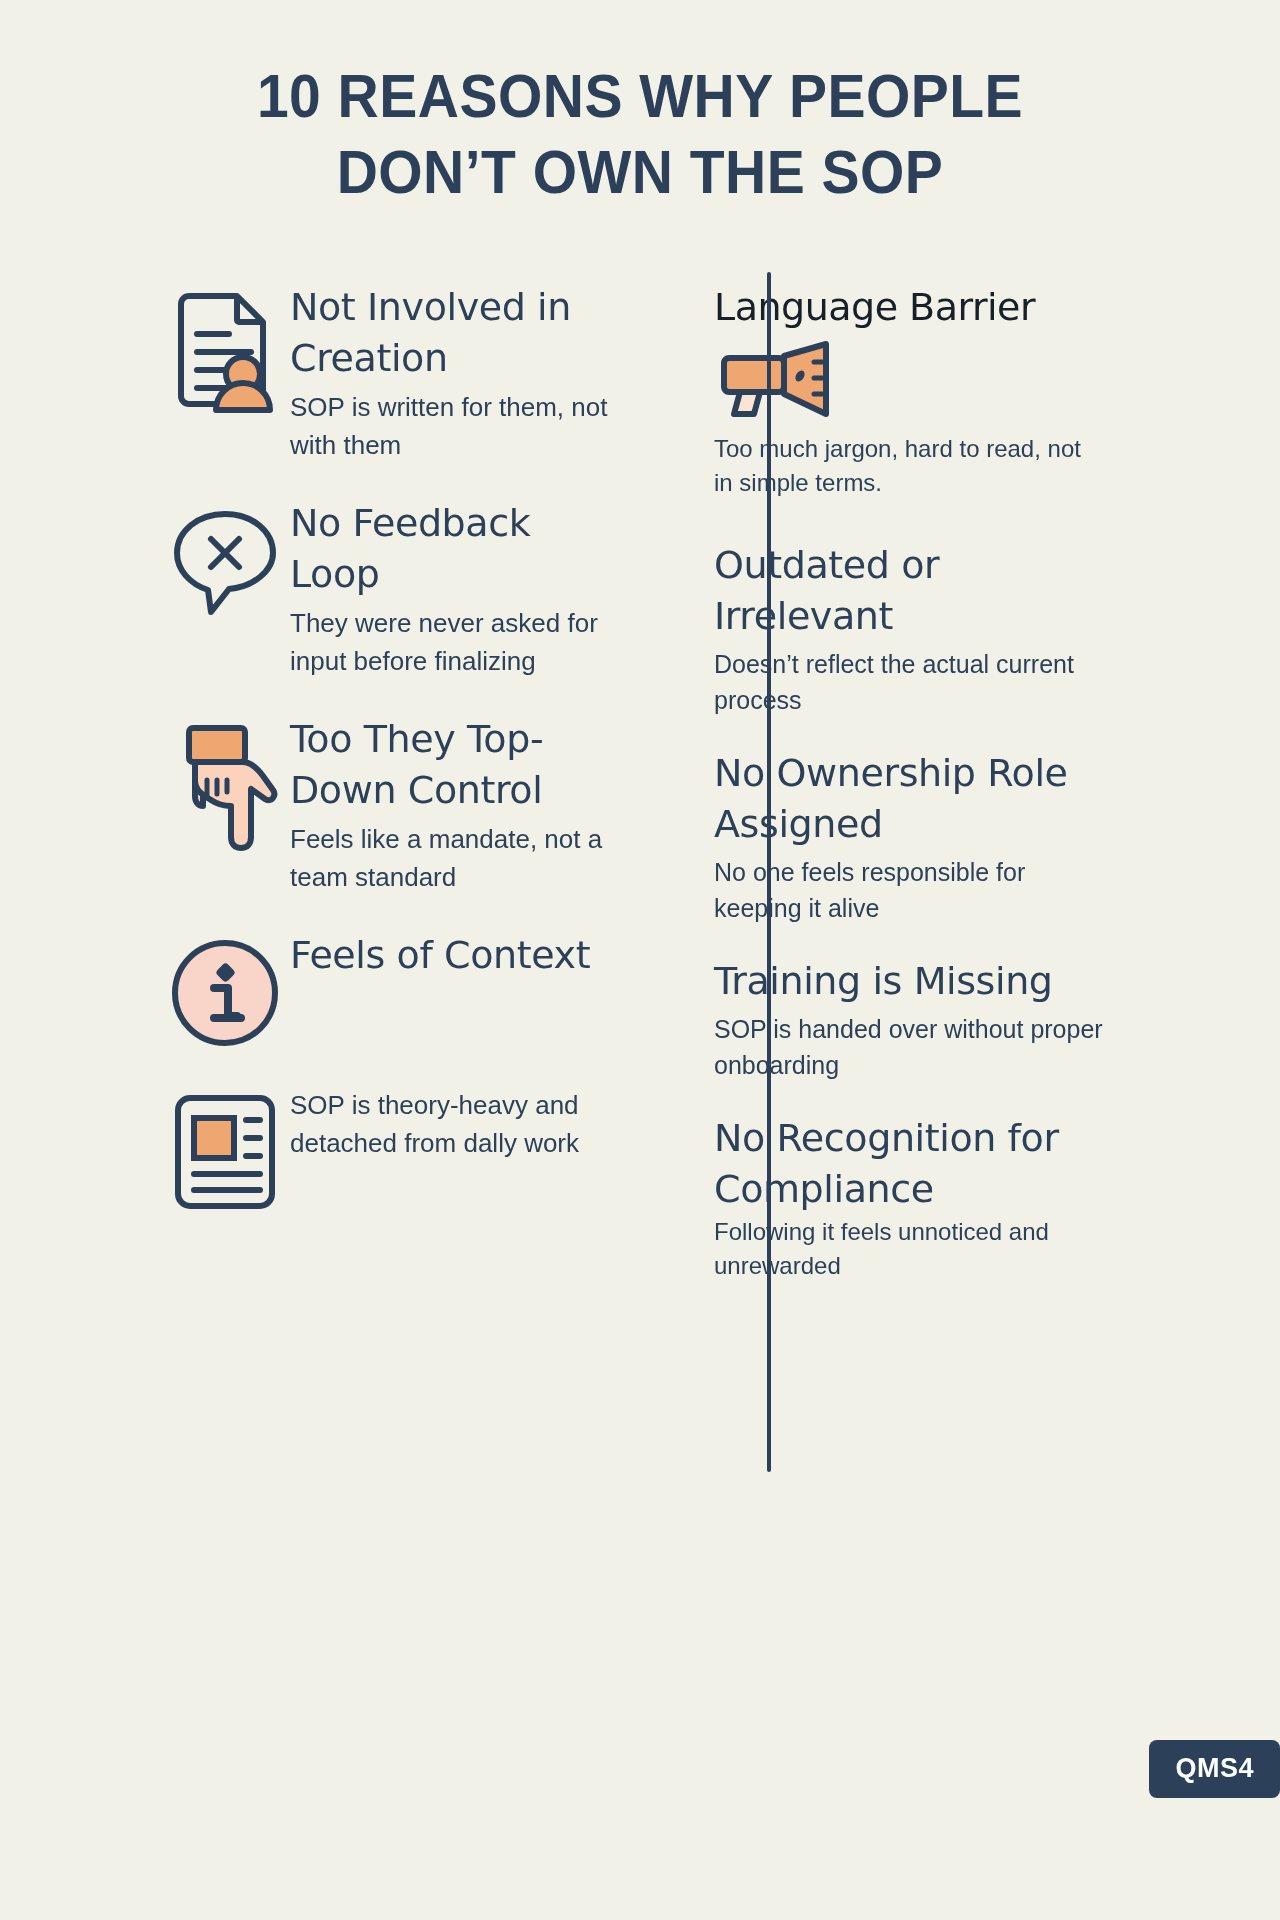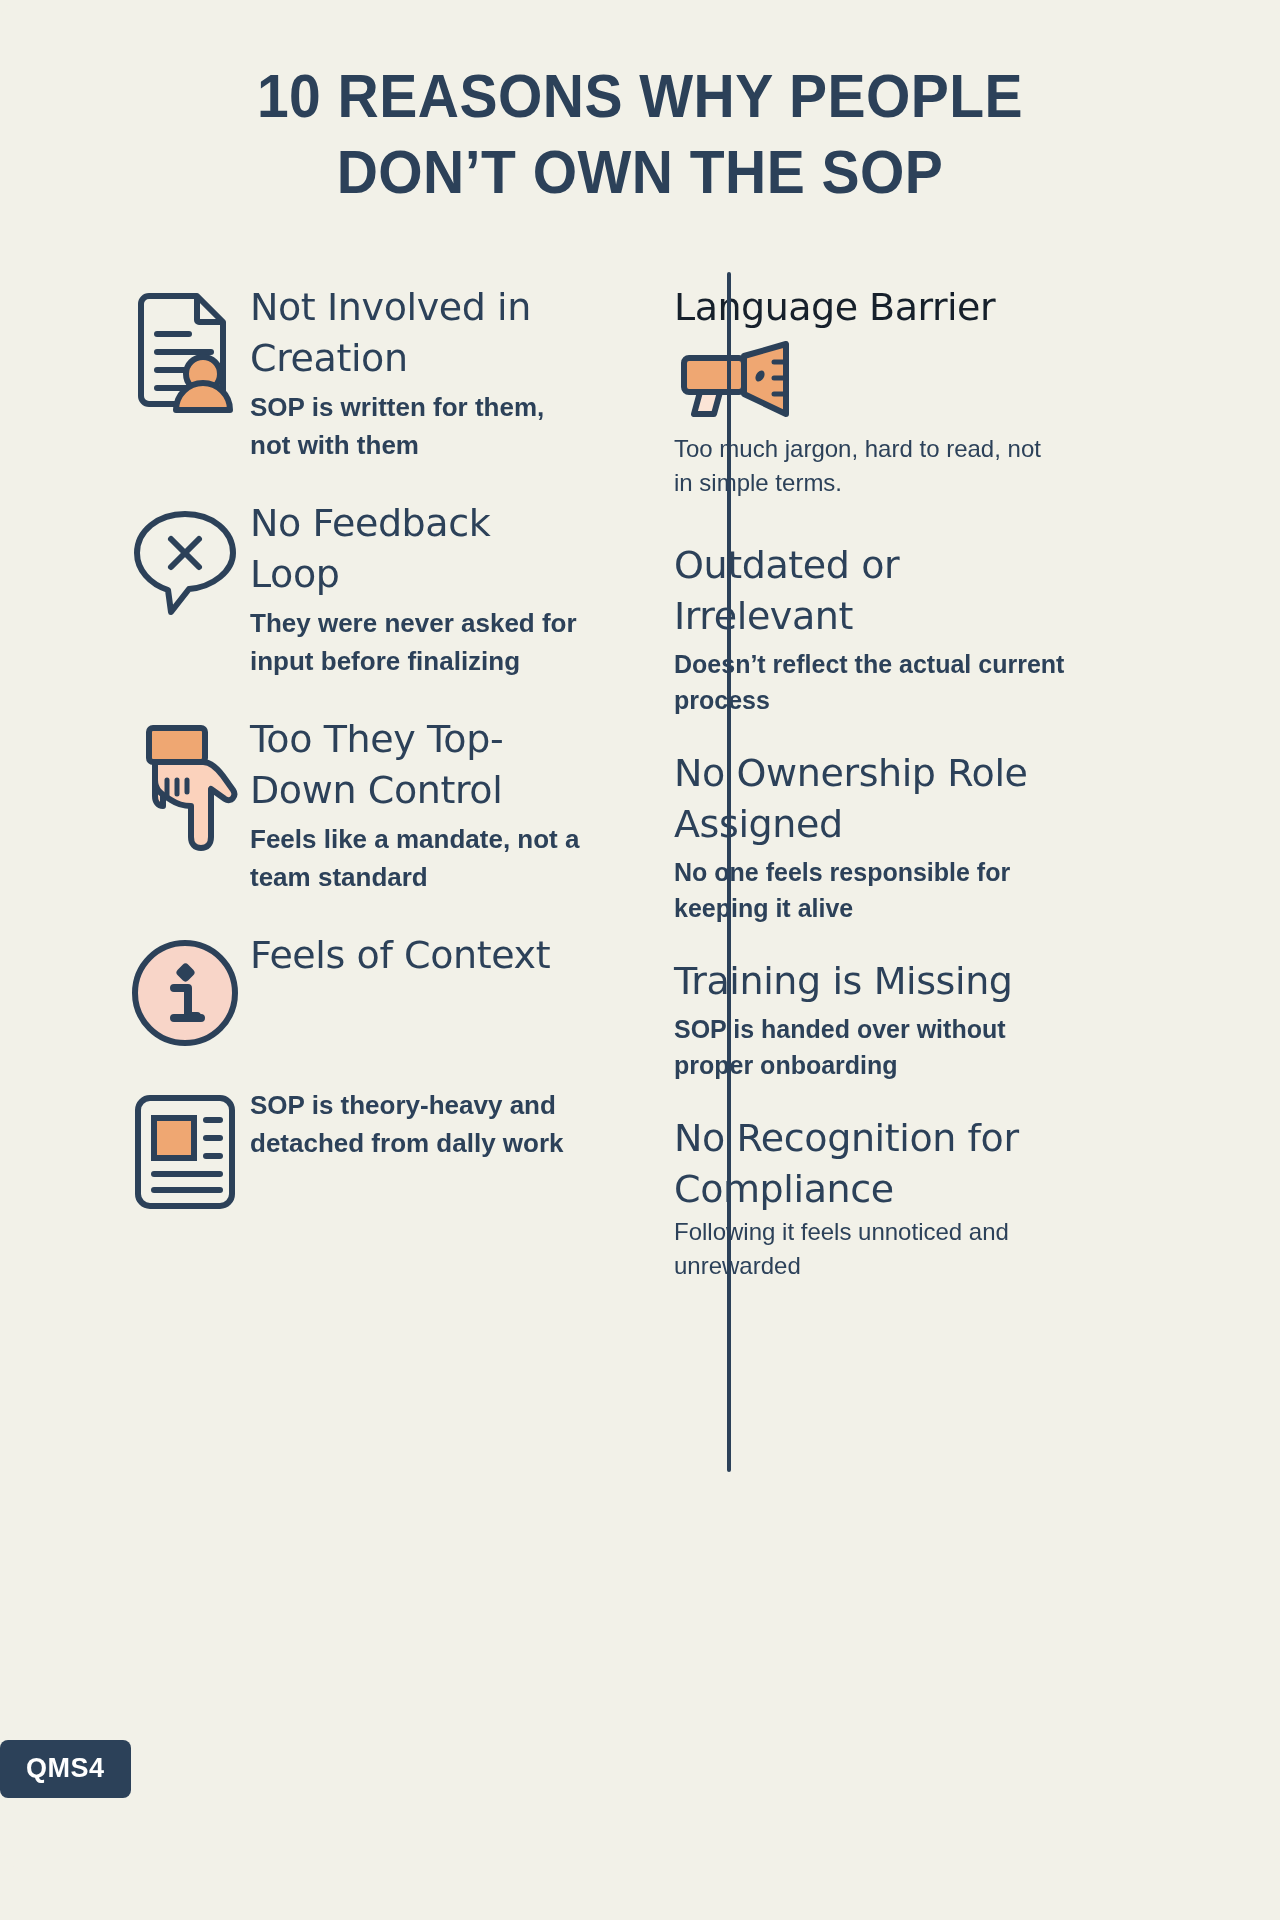--- a/index.html
+++ b/index.html
@@ -46,20 +46,21 @@
     text-transform: uppercase;
     transform: scaleX(0.92);
   }
 
   
   .columns {
     position: relative;
     display: flex;
     margin-top: 72px;
     padding: 0 126px 0 126px;
+    margin-left: 40px;
   }
   .col-left  { width: 470px; padding-right: 16px; }
   .col-right { width: 470px; padding-left: 78px; }
 
   .divider {
     position: absolute;
     left: 727px;
     top: -10px;
     width: 4px;
     height: 1200px;
@@ -89,21 +90,20 @@
     line-height: 51px;
     color: var(--navy);
     letter-spacing: -0.4px;
   }
   .item-desc {
     font-family: "Liberation Sans", sans-serif;
     font-size: 26px;
     line-height: 38px;
     color: var(--navy);
     margin-top: 4px;
-    font-weight: bold;
   }
 
   
   .r-item { display: block; margin-bottom: 30px; }
   .r-item .item-title { font-size: 38px; line-height: 51px; }
   .r-item .item-desc  { font-size: 25px; line-height: 36px; }
 
   .r-title-plain {
     font-family: "DejaVu Sans", sans-serif;
     font-size: 38px;
@@ -119,21 +119,21 @@
   }
 
   .megaphone-wrap { margin: 8px 0 10px 4px; }
 
   
   .footer {
     position: absolute;
     left: 0; right: 0;
     bottom: 70px;
     display: flex;
-    justify-content: flex-start;
+    justify-content: flex-end;
   }
   .logo {
     background: var(--navy);
     color: var(--white);
     font-family: "Liberation Sans", sans-serif;
     font-weight: bold;
     font-size: 27px;
     letter-spacing: 0.5px;
     padding: 13px 26px 14px 26px;
     border-radius: 8px;

